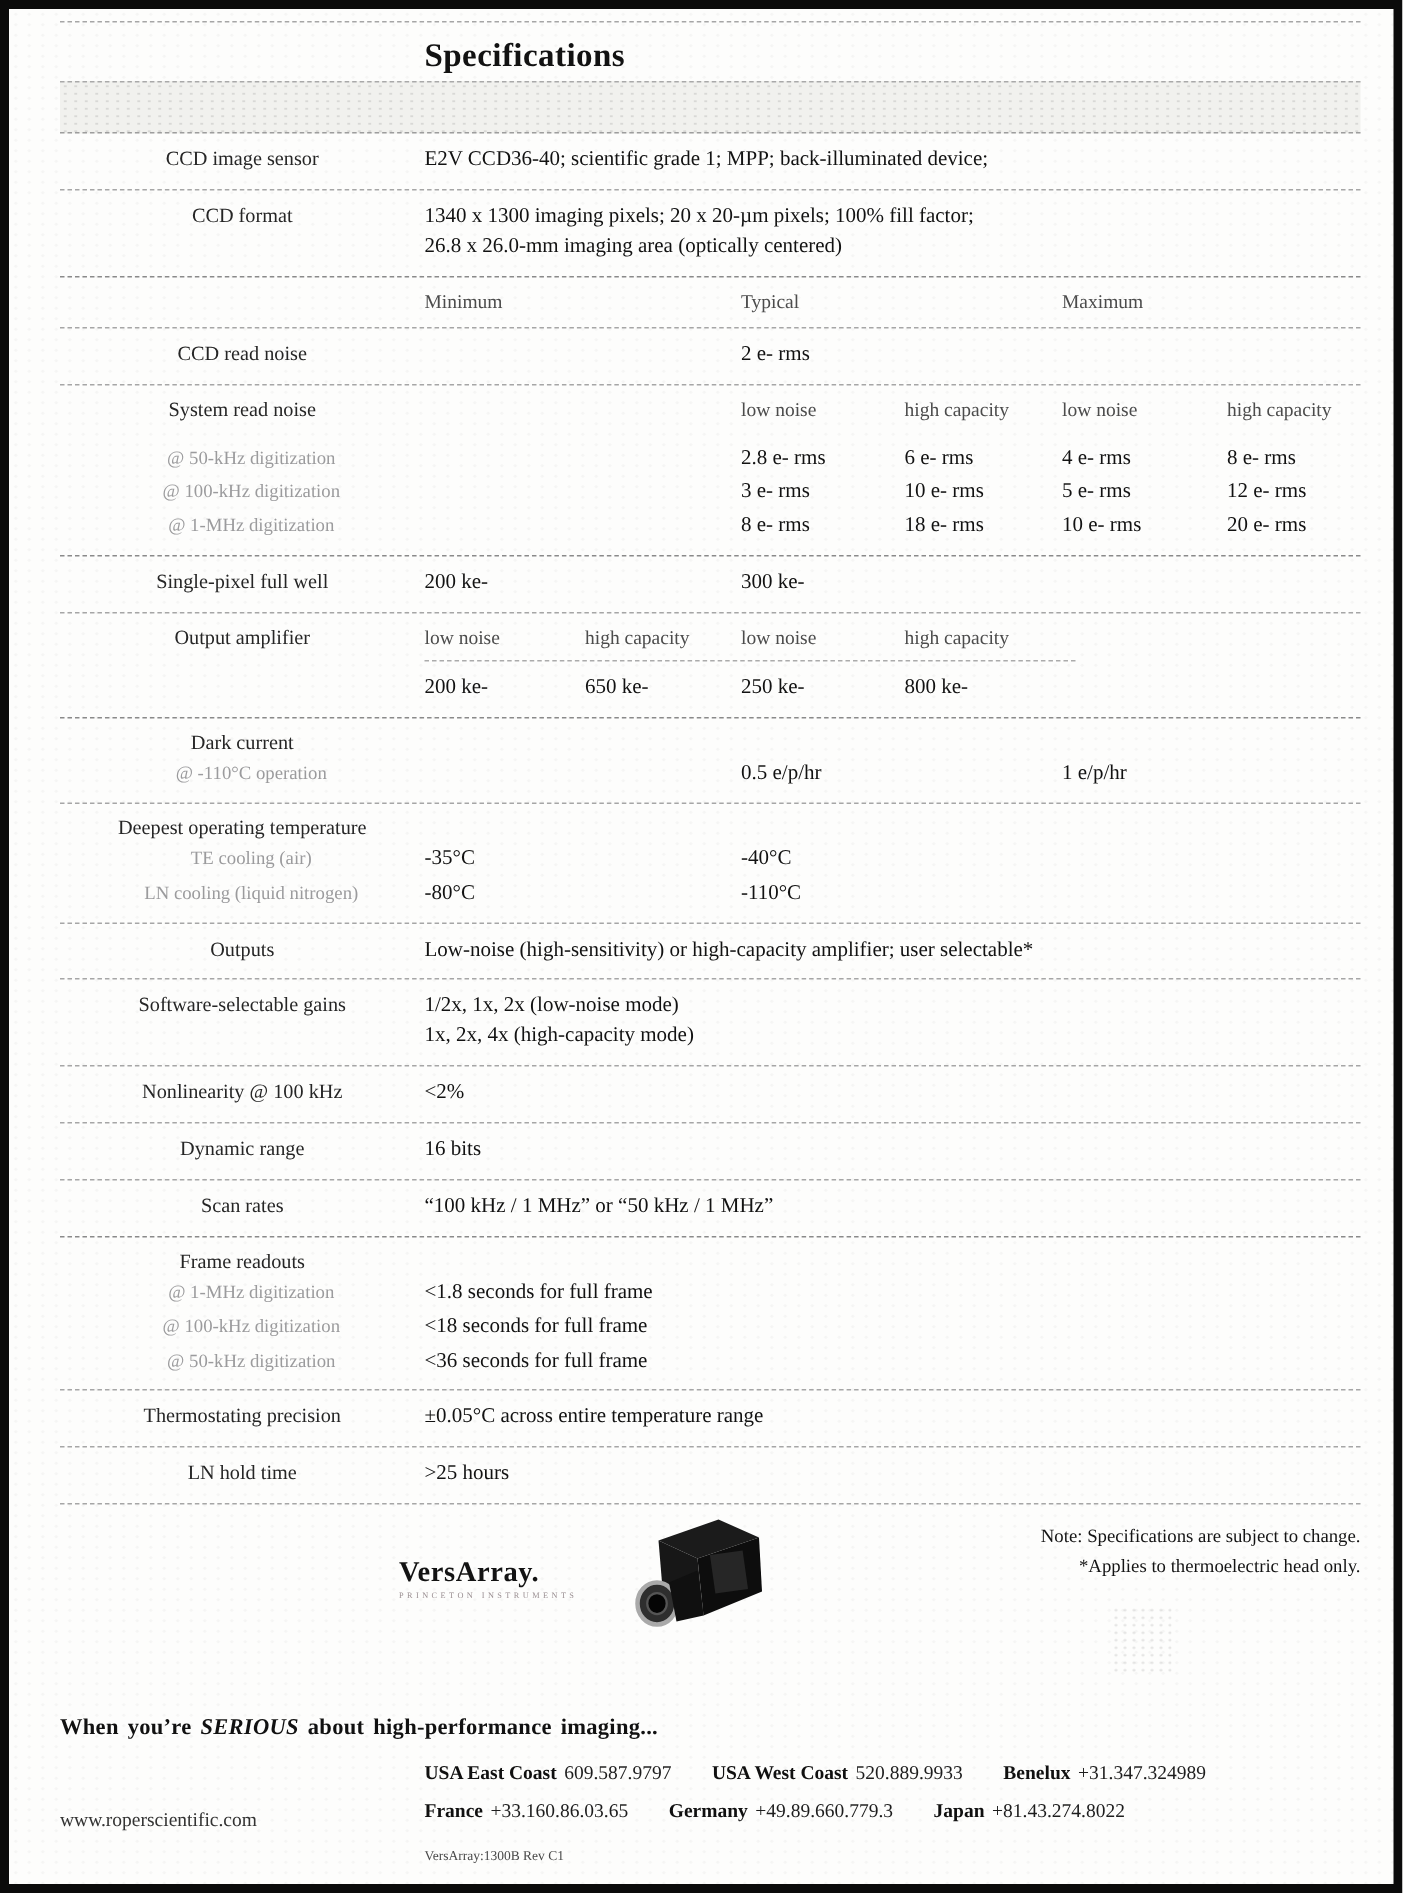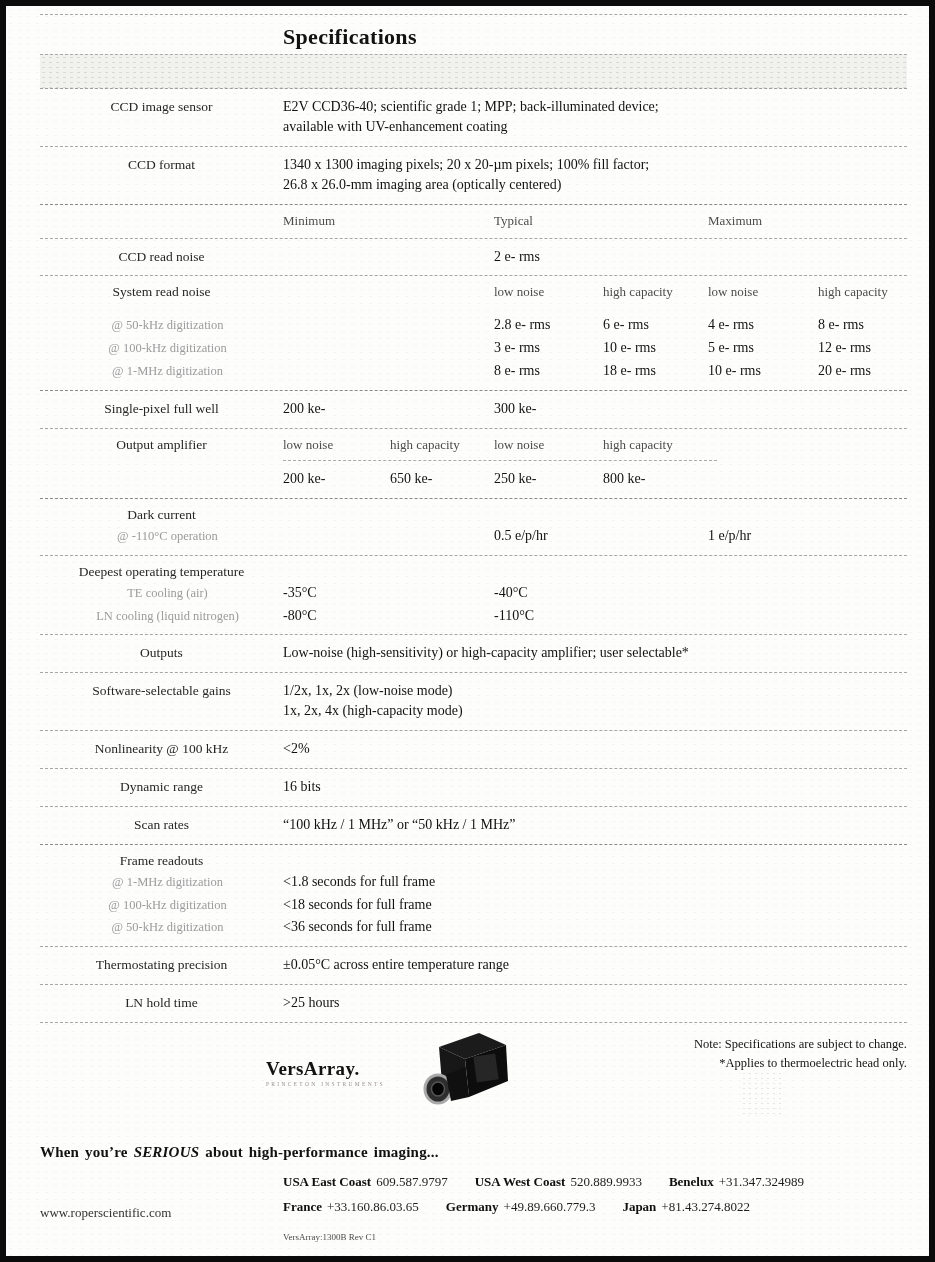--- a/index.html
+++ b/index.html
@@ -66,21 +66,20 @@
 <div class="sheet">
   <div class="content">
     <div class="rule top-rule"></div>
     <h1 class="title">Specifications</h1>
     <div class="band"></div>
 
     <div class="g row">
       <div class="lbl">CCD image sensor</div>
       <div class="wide v">
         <div>E2V CCD36-40; scientific grade 1; MPP; back-illuminated device;</div>
-        <div>available with UV-enhancement coating</div>
       </div>
     </div>
     <div class="rule"></div>
 
     <div class="g row">
       <div class="lbl">CCD format</div>
       <div class="wide v">
         <div>1340 x 1300 imaging pixels; 20 x 20-µm pixels; 100% fill factor;</div>
         <div>26.8 x 26.0-mm imaging area (optically centered)</div>
       </div>

